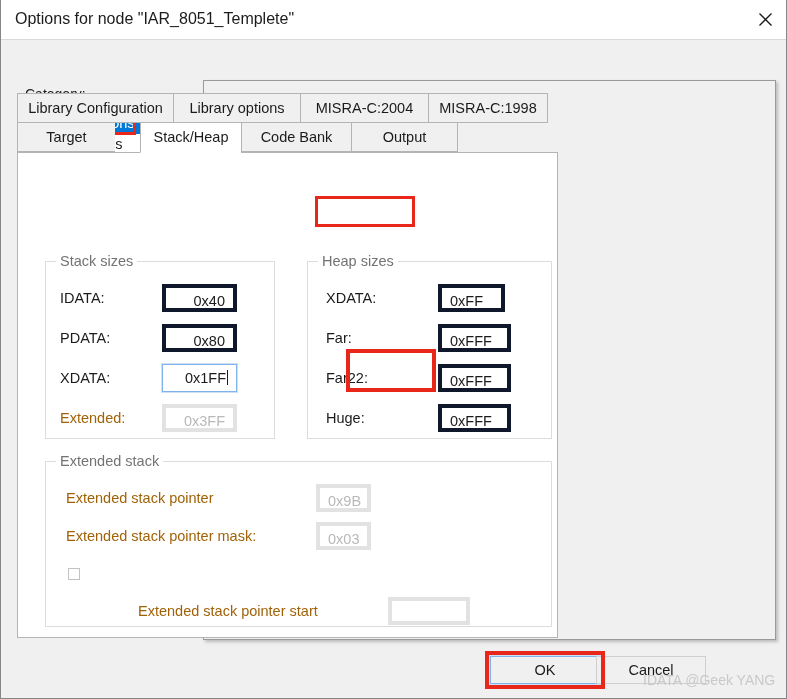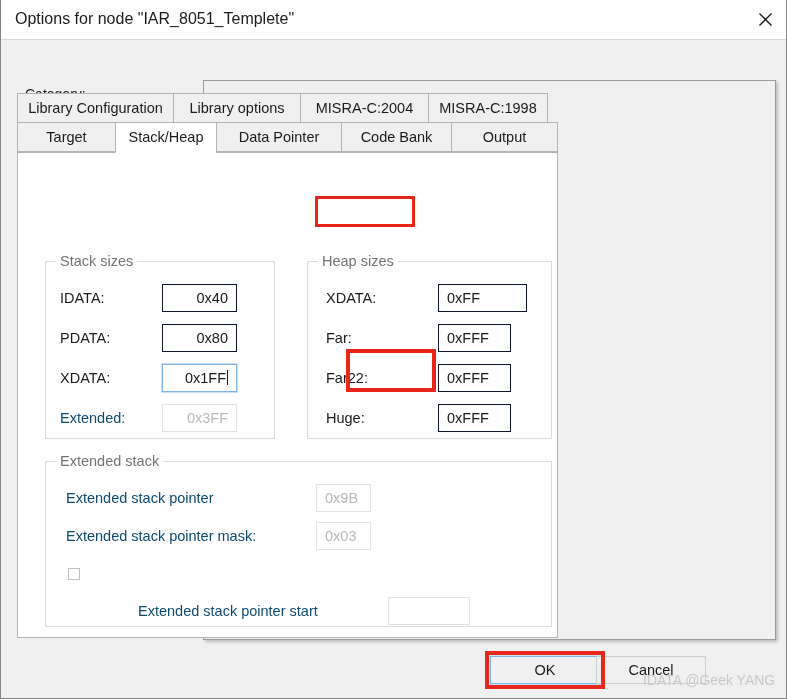--- a/index.html
+++ b/index.html
@@ -174,25 +174,25 @@
     position: absolute;
     display: flex;
     align-items: center;
     height: 28px;
   }
   .field-label {
     font-size: 14.5px;
     color: #1b1b1b;
     white-space: nowrap;
   }
-  .field-label.disabled { color: #0c4a6e; }
+  .field-label.disabled { color: #a16207; }
 
   .txtbox {
     background: #ffffff;
-    border: 1px solid #0f172a;
+    border: 4px solid #0f172a;
     height: 28px;
     line-height: 26px;
     font-size: 14.5px;
     color: #1b1b1b;
     padding: 0 8px;
     cursor: text;
   }
   .txtbox.right { text-align: right; }
   .txtbox.disabled { color: #b9b9b9; border-color: #e2e2e2; }
   .txtbox.focused {
@@ -334,21 +334,21 @@
         <span class="field-label disabled" style="width:102px;">Extended:</span>
         <span class="txtbox right disabled" style="width:75px;">0x3FF</span>
       </div>
     </div>
 
     <div class="groupbox" id="group-heap" style="left:289px; top:108px; width:245px; height:178px;">
       <span class="group-title">Heap sizes</span>
 
       <div class="field-row" style="left:18px; top:22px;">
         <span class="field-label" style="width:112px;">XDATA:</span>
-        <span class="txtbox" style="width:89px;">0xFF</span>
+        <span class="txtbox" style="width:67px;">0xFF</span>
       </div>
 
       <div class="field-row" style="left:18px; top:62px;">
         <span class="field-label" style="width:112px;">Far:</span>
         <span class="txtbox" style="width:73px;">0xFFF</span>
       </div>
 
       <div class="field-row" style="left:18px; top:102px;">
         <span class="field-label" style="width:112px;">Far22:</span>
         <span class="txtbox" style="width:73px;">0xFFF</span>
@@ -385,22 +385,21 @@
   </div>
 
   <div id="tabs-row1">
       <div class="tab" style="width: 156px;">Library Configuration</div>
       <div class="tab" style="width: 127px;">Library options</div>
       <div class="tab" style="width: 128px;">MISRA-C:2004</div>
       <div class="tab" style="width: 120px;">MISRA-C:1998</div>
     </div>
   <div id="tabs-row2">
       <div class="tab" style="width: 98px;">Target</div>
-      <div class="tab active" style="width: 101px;">Stack/Heap</div>
-      <div class="tab" style="width: 125px;">Data Pointer</div>
+      <div class="tab active" style="width: 101px; margin-left: 25px;">Stack/Heap</div>
       <div class="tab" style="width: 110px;">Code Bank</div>
       <div class="tab" style="width: 107px;">Output</div>
     </div>
   <div id="anno-stackheap"></div>
   <div id="anno-xdata"></div>
 
   <div class="btn" id="btn-ok">OK</div>
   <div class="btn" id="btn-cancel">Cancel</div>
   <div id="anno-ok"></div>
 

